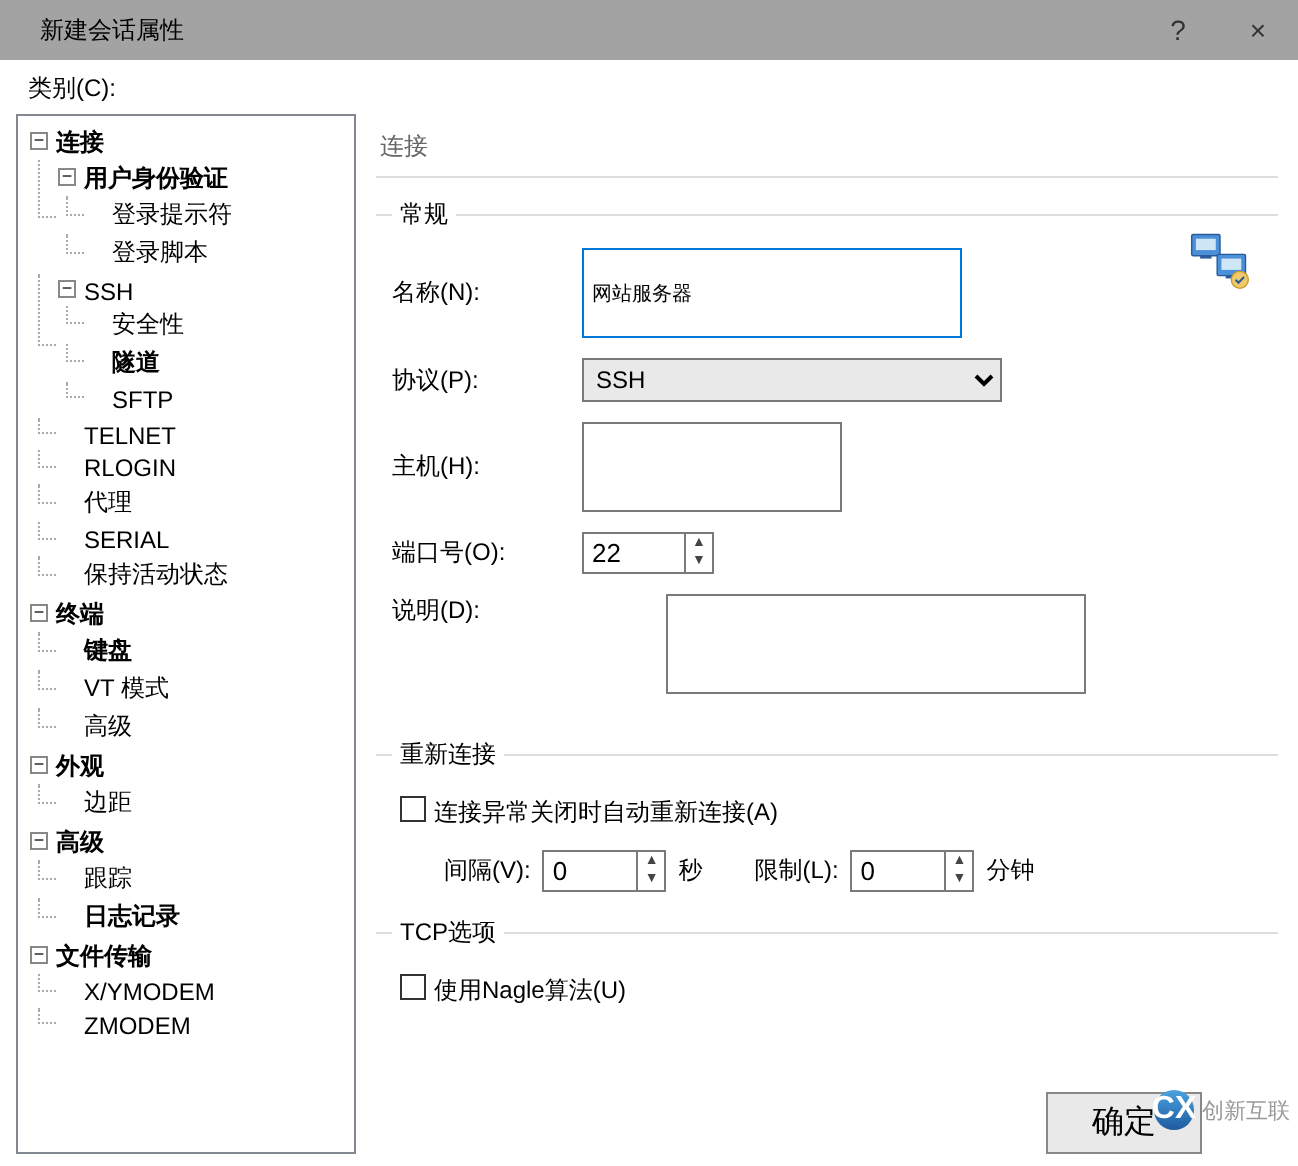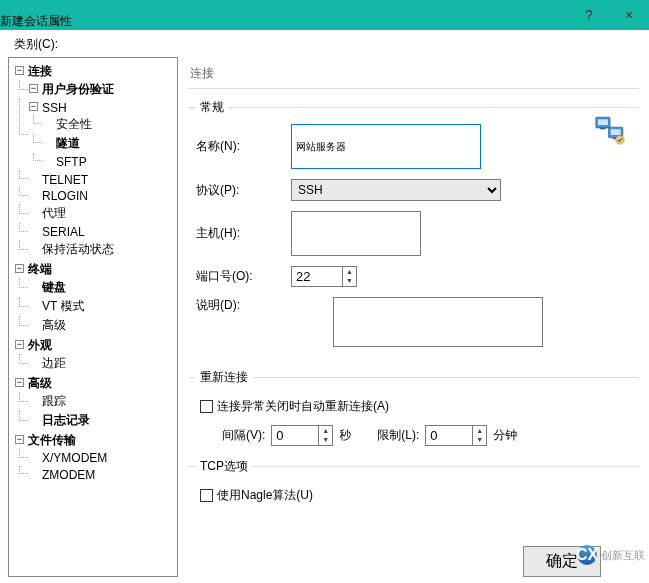--- a/index.html
+++ b/index.html
@@ -10,23 +10,23 @@
     color: #000;
     background: #fff;
     width: 649px;
     height: 583px;
     overflow: hidden;
     position: relative;
   }
   .titlebar {
     height: 30px;
     display: flex;
-    align-items: flex-end;
-    padding: 0 0 0 0;
-    background: #14b8a6;
+    align-items: center;
+    padding: 0 0 0 20px;
+    background: #a3a3a3;
   }
   .titlebar .title { flex: 1; }
   .titlebar .btn {
     width: 40px; height: 30px;
     display:flex; align-items:center; justify-content:center;
     font-size: 14px; color:#333;
   }
   .category-label { padding: 6px 0 4px 14px; }
   .content {
     display: flex;
@@ -84,21 +84,21 @@
   .host-input { width:130px; }
   .spin-wrap { display:inline-flex; border:1px solid #7a7a7a;}
   .spin-wrap input { border:none; width:50px; padding:2px 4px; font-family:inherit; font-size:13px;}
   .spin-btns { display:flex; flex-direction:column; border-left:1px solid #7a7a7a;}
   .spin-btns span{ font-size:7px; line-height:7px; padding:1px 3px; color:#444;}
   textarea.desc { width:210px; height:50px; resize:none;}
   .icon-big {
     position:absolute; right:22px; top:56px;
   }
   .icon-big svg { width:34px; height:34px; }
-  .chk-row { display:flex; align-items:center; margin:4px 0 10px 4px; gap:4px;}
+  .chk-row { display:flex; margin:4px 0 10px 4px; gap:4px;}
   .chk { width:13px; height:13px; border:1px solid #333; }
   .indent-row { display:flex; align-items:center; margin-left:26px; gap:6px;}
   .small-spin input{ width:46px; }
   .bottom-btn {
     position:absolute; right:48px; bottom:6px;
     border:1px solid #888; background:#e9e9e9;
     padding:4px 22px; font-family:inherit; font-size:16px;
   }
   .watermark {
     position:absolute; right:4px; bottom:18px;
@@ -122,20 +122,22 @@
 <div class="category-label">类别(C):</div>
 
 <div class="content">
   <div class="tree-panel">
     <div class="tree">
       <ul>
         <li><span class="tog"></span><span class="lbl bold">连接</span>
           <ul>
             <li><span class="tog"></span><span class="lbl bold">用户身份验证</span>
               <ul>
+                <li><span class="sp"></span><span class="lbl">登录提示符</span></li>
+                <li><span class="sp"></span><span class="lbl">登录脚本</span></li>
               </ul>
             </li>
             <li><span class="tog"></span><span class="lbl">SSH</span>
               <ul>
                 <li><span class="sp"></span><span class="lbl">安全性</span></li>
                 <li><span class="sp"></span><span class="lbl bold">隧道</span></li>
                 <li><span class="sp"></span><span class="lbl">SFTP</span></li>
               </ul>
             </li>
             <li><span class="sp"></span><span class="lbl">TELNET</span></li>

